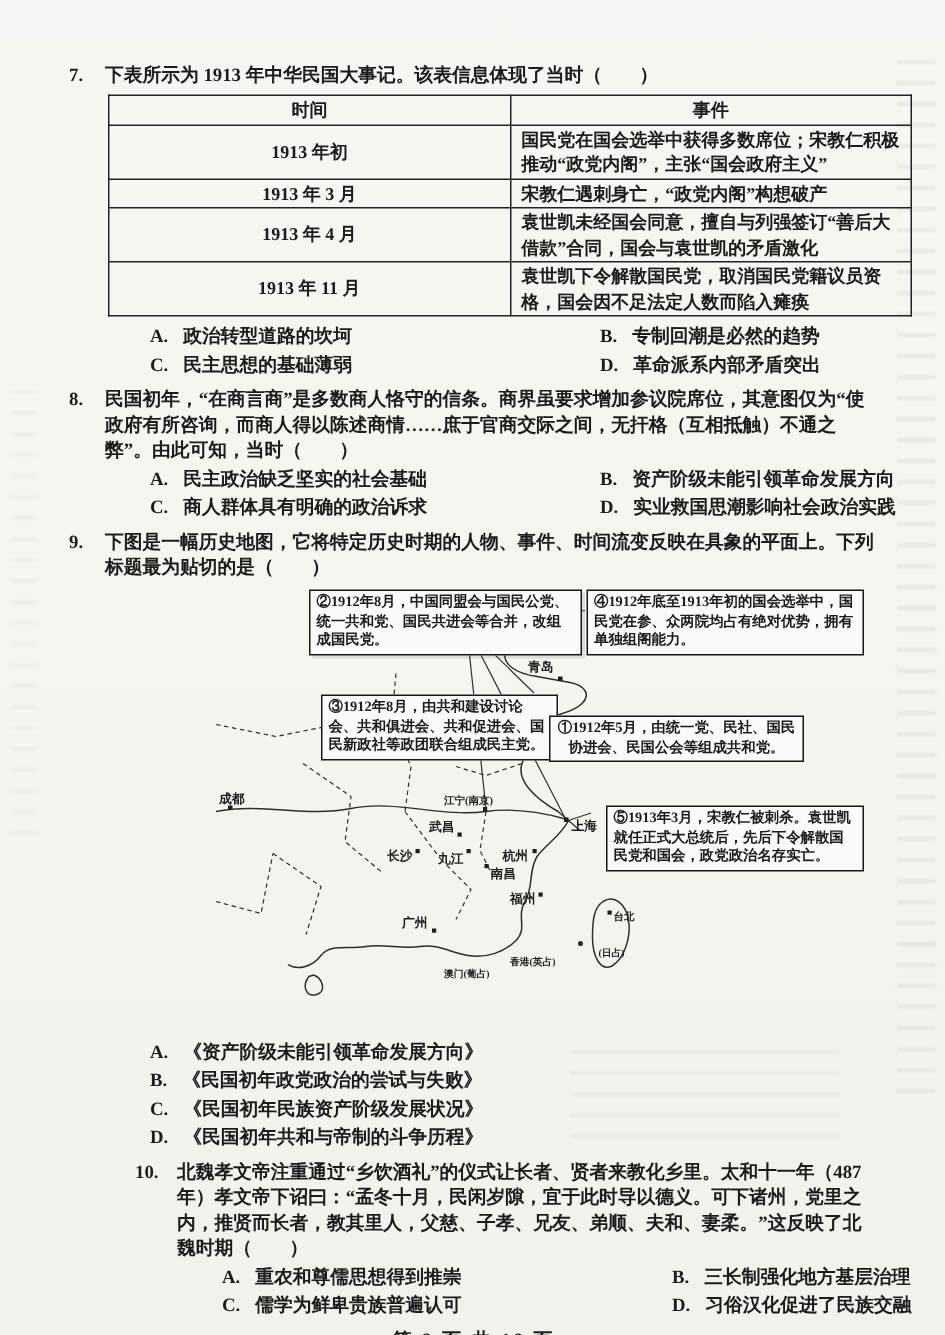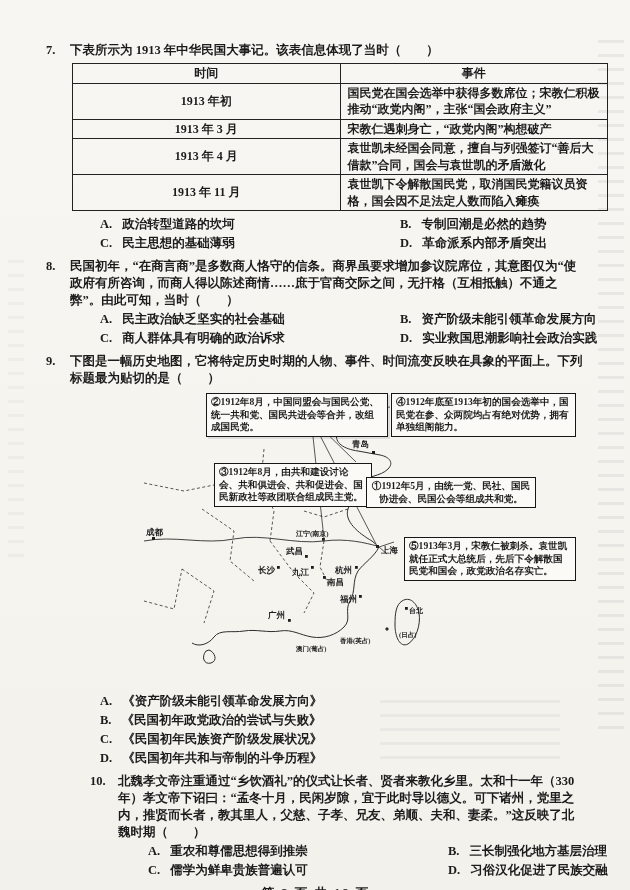--- a/index.html
+++ b/index.html
@@ -203,21 +203,21 @@
     <div class="optlist">
       <div class="opt"><span class="ol">A.</span><span>《资产阶级未能引领革命发展方向》</span></div>
       <div class="opt"><span class="ol">B.</span><span>《民国初年政党政治的尝试与失败》</span></div>
       <div class="opt"><span class="ol">C.</span><span>《民国初年民族资产阶级发展状况》</span></div>
       <div class="opt"><span class="ol">D.</span><span>《民国初年共和与帝制的斗争历程》</span></div>
     </div>
   </div>
 
   <div class="q q10">
     <span class="qnum">10.</span>
-    <span>北魏孝文帝注重通过“乡饮酒礼”的仪式让长者、贤者来教化乡里。太和十一年（330 年）孝文帝下诏曰：“孟冬十月，民闲岁隙，宜于此时导以德义。可下诸州，党里之内，推贤而长者，教其里人，父慈、子孝、兄友、弟顺、夫和、妻柔。”这反映了北魏时期（　　）</span>
+    <span>北魏孝文帝注重通过“乡饮酒礼”的仪式让长者、贤者来教化乡里。太和十一年（487 年）孝文帝下诏曰：“孟冬十月，民闲岁隙，宜于此时导以德义。可下诸州，党里之内，推贤而长者，教其里人，父慈、子孝、兄友、弟顺、夫和、妻柔。”这反映了北魏时期（　　）</span>
     <div class="optgrid">
       <div class="opt"><span class="ol">A.</span><span>重农和尊儒思想得到推崇</span></div>
       <div class="opt"><span class="ol">B.</span><span>三长制强化地方基层治理</span></div>
       <div class="opt"><span class="ol">C.</span><span>儒学为鲜卑贵族普遍认可</span></div>
       <div class="opt"><span class="ol">D.</span><span>习俗汉化促进了民族交融</span></div>
     </div>
   </div>
 
   <div class="footer">第 2 页 共 18 页</div>
 </div>

